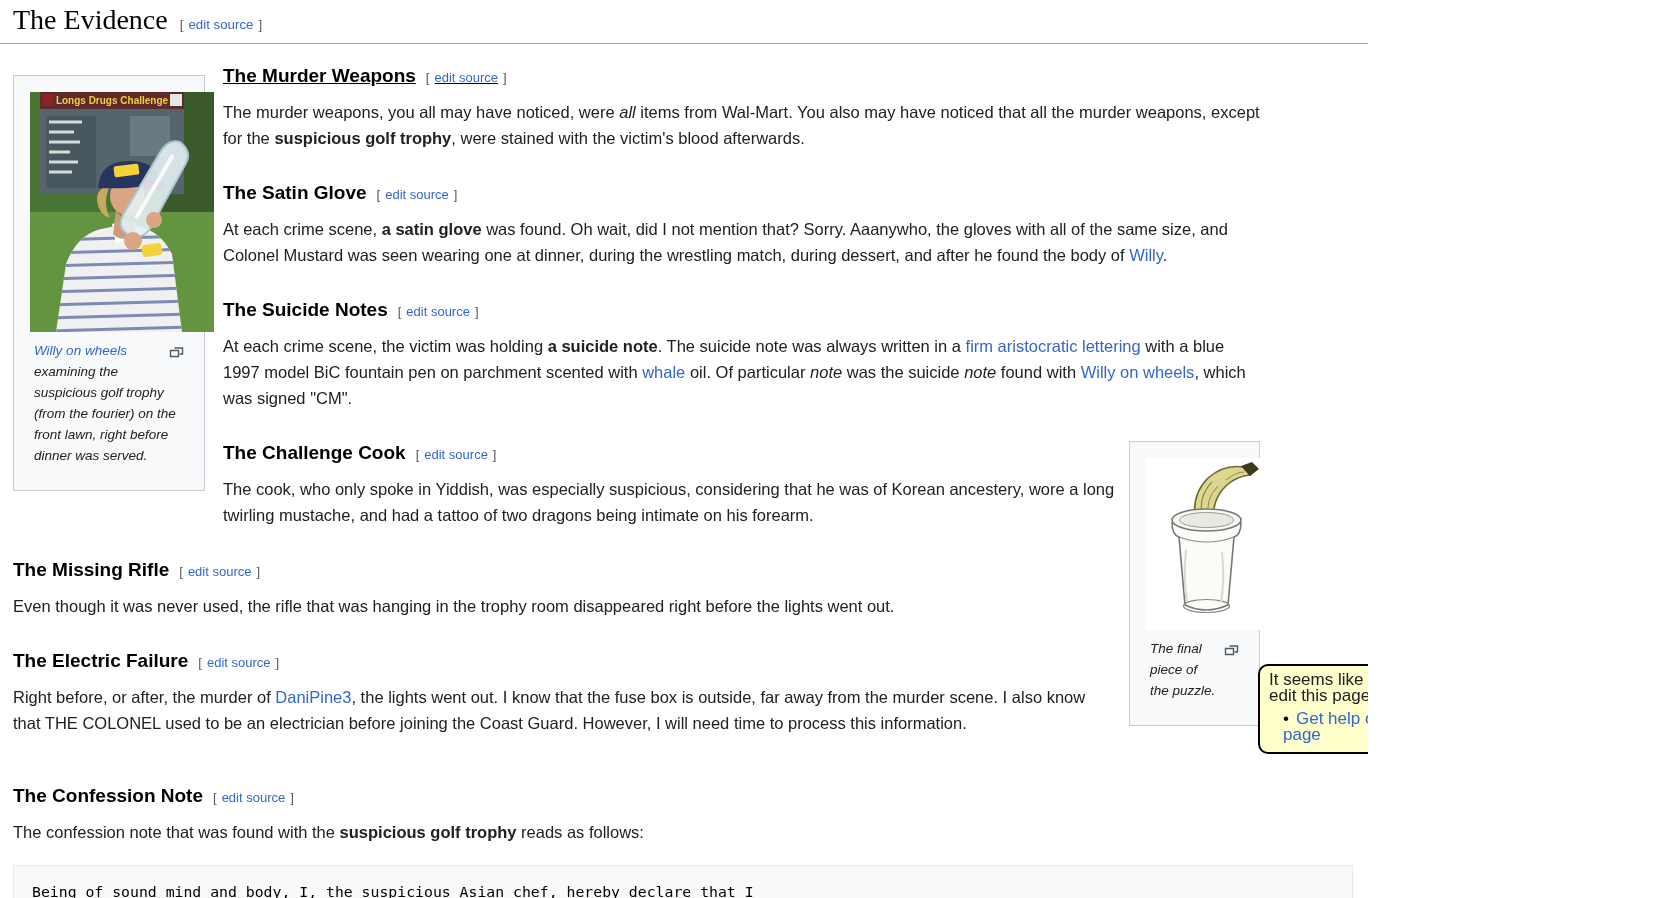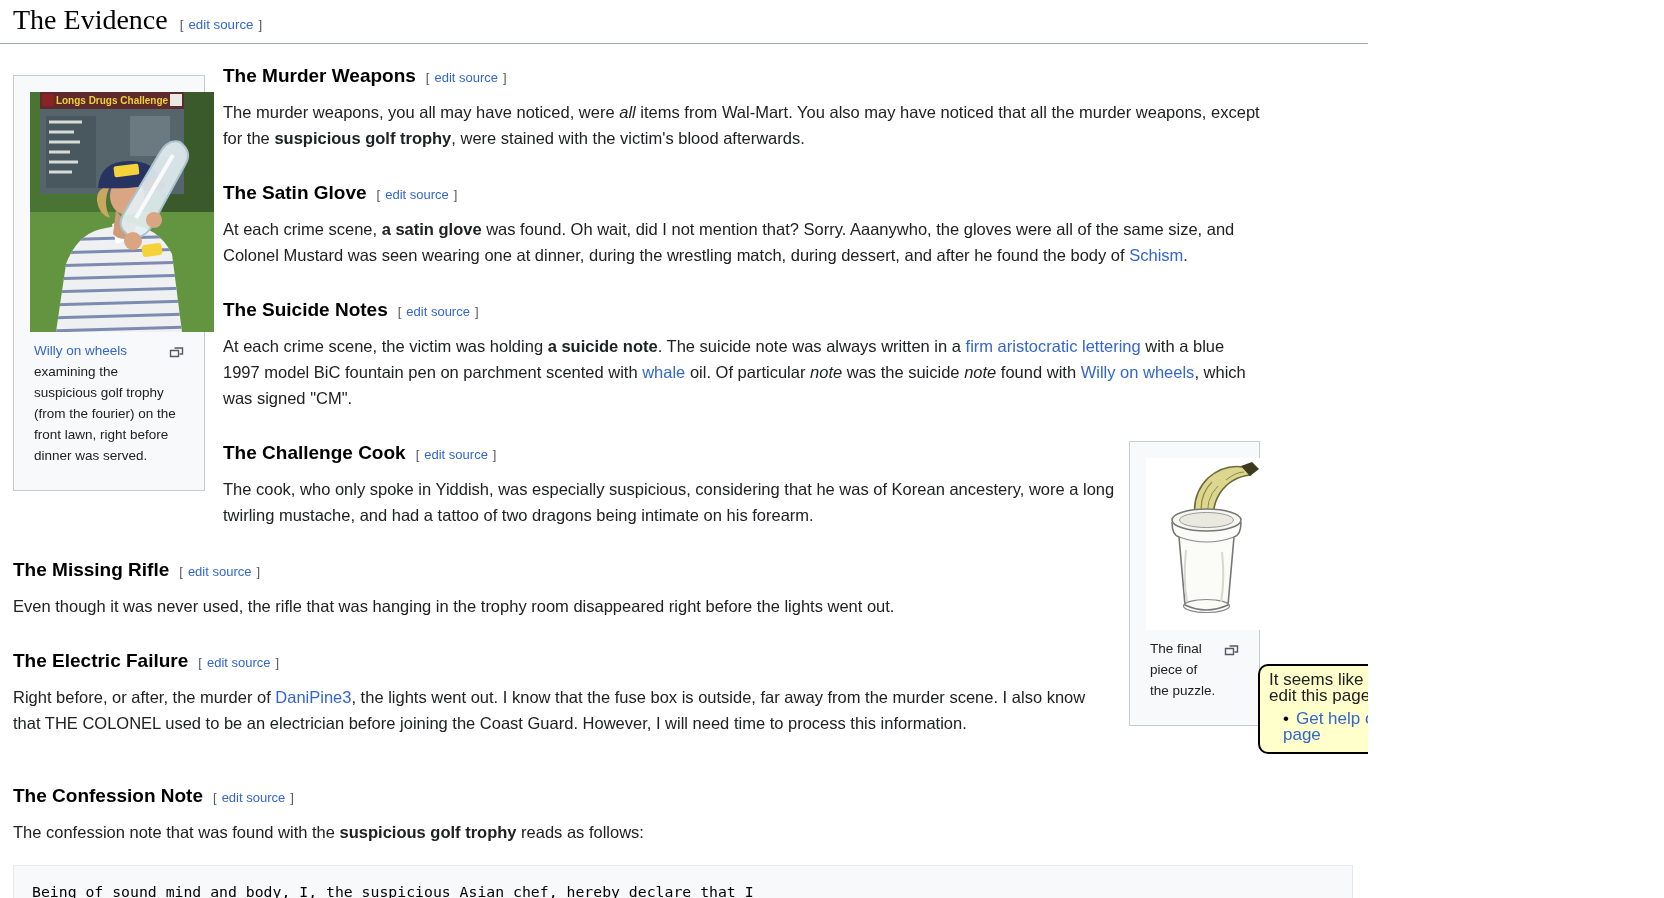--- a/index.html
+++ b/index.html
@@ -22,33 +22,33 @@
     font-weight:400; font-size:28px; line-height:32px; color:#000;
   }
   .editsection { font-size:13.3px; font-weight:normal; margin-left:12px; white-space:nowrap;
                  font-family:"Liberation Sans",sans-serif; }
   .editsection .bracket { color:#54595d; }
   .editsection a { margin:0 5px; }
 
   
   .flow { padding:0 108px 0 13px; }
   h3.sec { font-size:19px; line-height:22px; font-weight:bold; color:#000; margin:31px 0 10px 0; }
-  h3.sec.first { margin-top:21px; }
+  h3.sec.first { margin-top:21px;text-decoration:underline; }
   h3.sec.confession { margin-top:49px; }
   h3.sec .editsection { font-size:13px; margin-left:10px; }
   p.para { margin:0; font-size:16.5px; line-height:26px; }
   p.para i { font-style:italic; }
   p.para b { font-weight:bold;text-align:right; }
 
   
   .thumb-left  { float:left;  width:192px; margin:10px 18px 20px 0; }
   .thumb-right { float:right; width:131px; margin:30px 0 0 14px; }
   .thumbframe { border:1px solid #c8ccd1; background:#f8f9fa; padding:16px; }
   .thumbimage { display:block; background:#fff; }
-  .thumbcaption { font-size:13.5px; line-height:21px; color:#202122; padding:8px 4px 8px 4px; }
+  .thumbcaption { font-size:13.5px; line-height:21px; color:#202122; padding:8px 4px 8px 4px;font-style:italic; }
   .magnify { float:right; margin:3px 0 0 5px; }
 
   
   pre.confession {
     margin:20px -93px 0 0;
     background:#f8f9fa; border:1px solid #e6e8eb;
     padding:15px 10px 40px 18px;
     font-family:"DejaVu Sans Mono","Liberation Mono",monospace;
     font-size:14.8px; line-height:22px; color:#000;
     white-space:pre; overflow:hidden;
@@ -143,21 +143,21 @@
             </svg>
           </span><a>Willy on wheels</a><span> examining the suspicious golf trophy (from the fourier) on the front lawn, right before dinner was served.</span>
         </div>
       </div>
     </div>
 
     <h3 class="sec first"><span>The Murder Weapons</span><span class="editsection"><span class="bracket">[</span><a>edit source</a><span class="bracket">]</span></span></h3>
     <p class="para"><span>The murder weapons, you all may have noticed, were </span><i>all</i><span> items from Wal-Mart. You also may have noticed that all the murder weapons, except for the </span><b>suspicious golf trophy</b><span>, were stained with the victim's blood afterwards.</span></p>
 
     <h3 class="sec"><span>The Satin Glove</span><span class="editsection"><span class="bracket">[</span><a>edit source</a><span class="bracket">]</span></span></h3>
-    <p class="para"><span>At each crime scene, </span><b>a satin glove</b><span> was found. Oh wait, did I not mention that? Sorry. Aaanywho, the gloves were all of the same size, and Colonel Mustard was seen wearing one at dinner, during the wrestling match, during dessert, and after he found the body of </span><a>Schism</a><span>.</span></p>
+    <p class="para"><span>At each crime scene, </span><b>a satin glove</b><span> was found. Oh wait, did I not mention that? Sorry. Aaanywho, the gloves with all of the same size, and Colonel Mustard was seen wearing one at dinner, during the wrestling match, during dessert, and after he found the body of </span><a>Willy</a><span>.</span></p>
 
     <h3 class="sec"><span>The Suicide Notes</span><span class="editsection"><span class="bracket">[</span><a>edit source</a><span class="bracket">]</span></span></h3>
     <p class="para"><span>At each crime scene, the victim was holding </span><b>a suicide note</b><span>. The suicide note was always written in a </span><a>firm aristocratic lettering</a><span> with a blue 1997 model BiC fountain pen on parchment scented with </span><a>whale</a><span> oil. Of particular </span><i>note</i><span> was the suicide </span><i>note</i><span> found with </span><a>Willy on wheels</a><span>, which was signed "CM".</span></p>
 
     <div class="thumb-right">
       <div class="thumbframe">
         <svg class="thumbimage" width="121" height="172" viewBox="0 0 121 172">
           <rect width="121" height="172" fill="#ffffff"></rect>
           <g>
             <path d="M50,66 Q44,38 62,20 Q78,6 97,9 L104,17 Q85,19 74,35 Q64,51 70,66 Z" fill="#dcd68e" stroke="#6b6b3a" stroke-width="1.6"></path>

